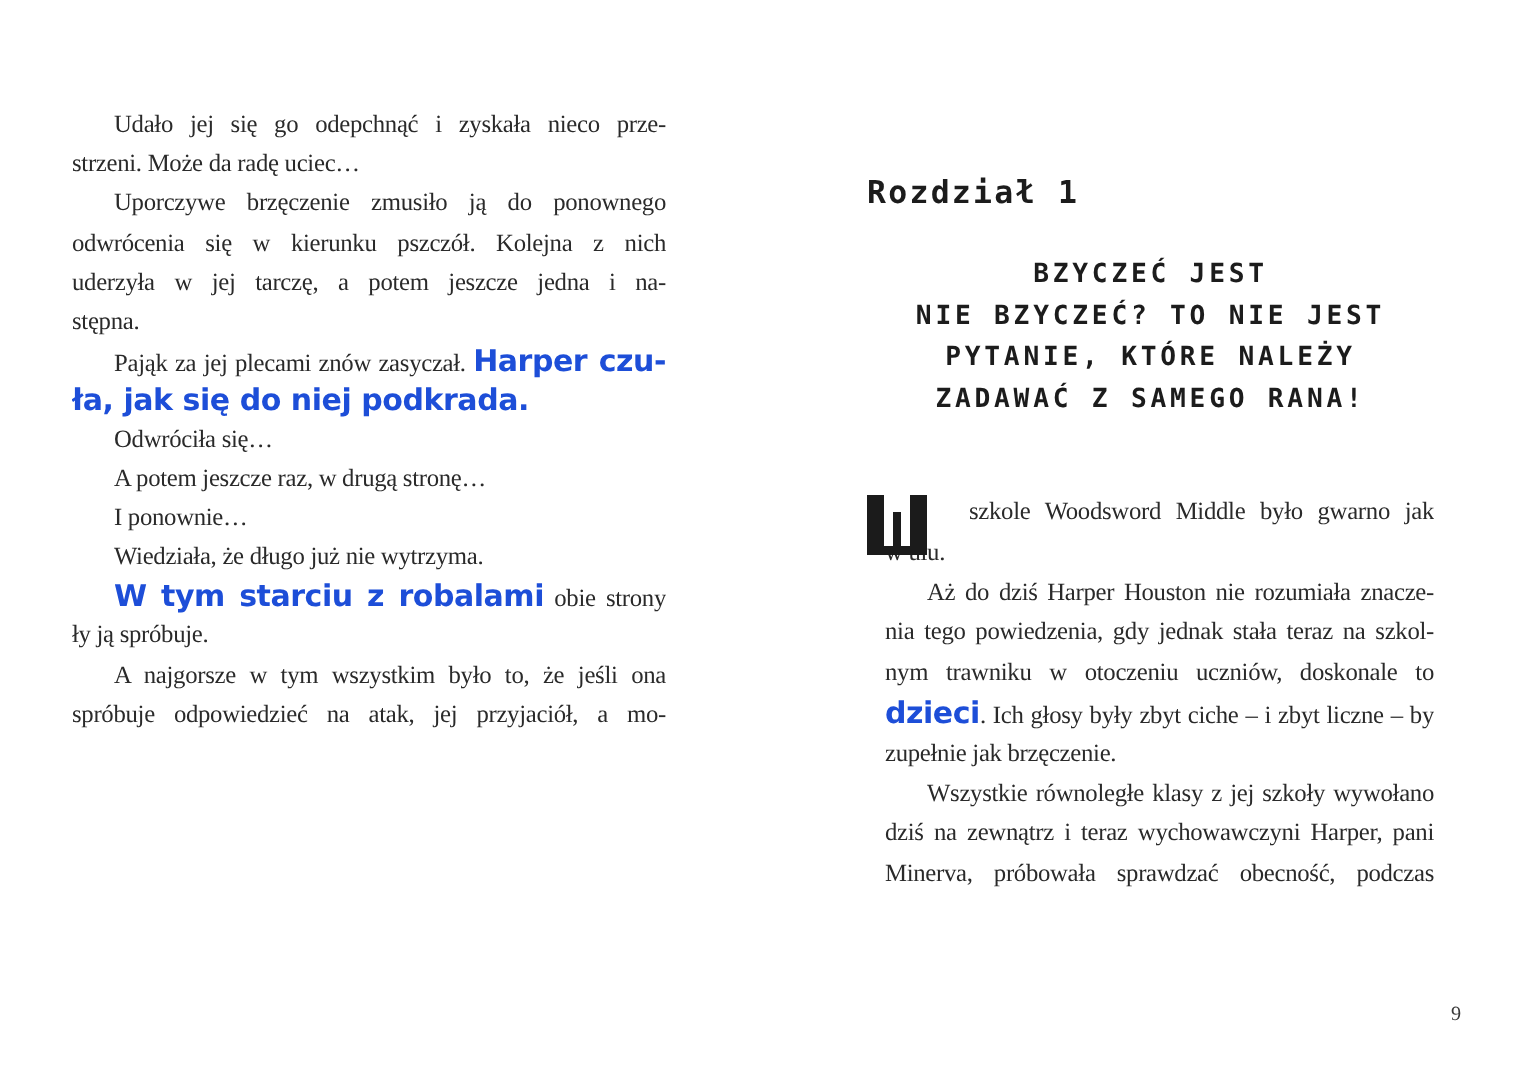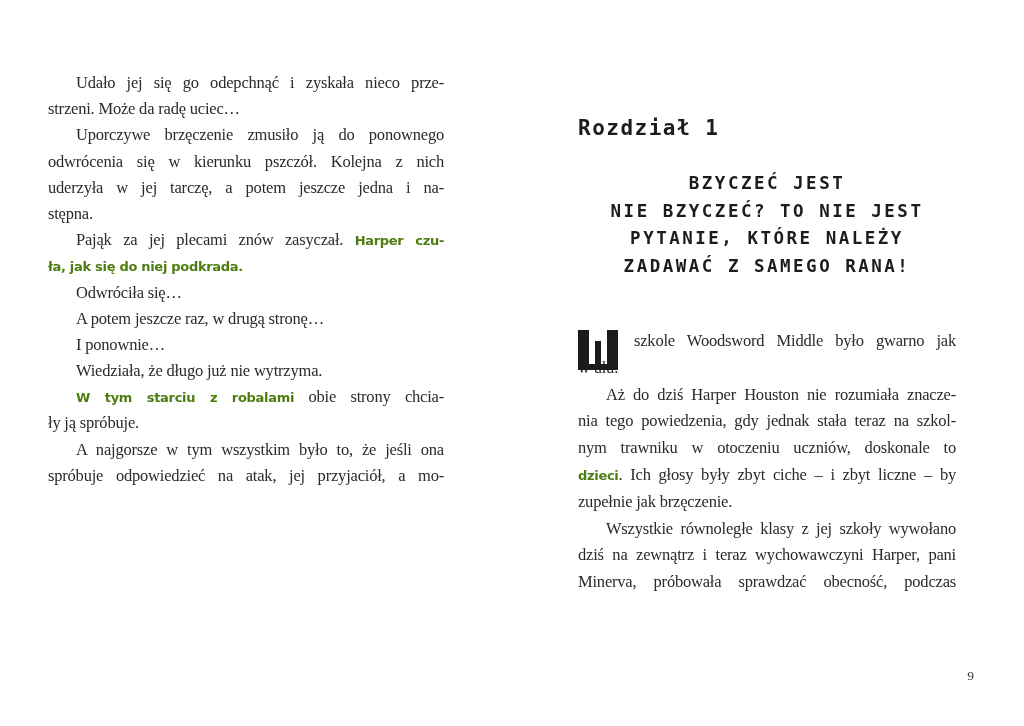--- a/index.html
+++ b/index.html
@@ -33,32 +33,32 @@
 
   .line {
     font-size: 16.5px;
     line-height: 26.2px;
     letter-spacing: -0.2px;
     text-align: justify;
     white-space: normal;
     height: 26.2px;
     overflow: hidden;
   }
-  .right-body .line { line-height: 26.8px; height: 26.8px; }
+  .right-body .line { line-height: 26.8px; height: 26.8px; margin-left: 12px; }
   .line.just { text-align-last: justify; }
   .line.last { text-align-last: left; }
   .line.indent { text-indent: 28px; }
   .line.dropline { padding-left: 56px; }
 
   .b {
     font-family: "DejaVu Sans", sans-serif;
     font-weight: 700;
-    font-size: 13px;
+    font-size: 20px;
     letter-spacing: -0.3px;
-    color: #4d7c0f;
+    color: #1d4ed8;
   }
 
   
   .chapter-label {
     position: absolute;
     left: 578px;
     top: 116px;
     width: 378px;
     text-align: left;
     font-family: "DejaVu Sans Mono", monospace;

